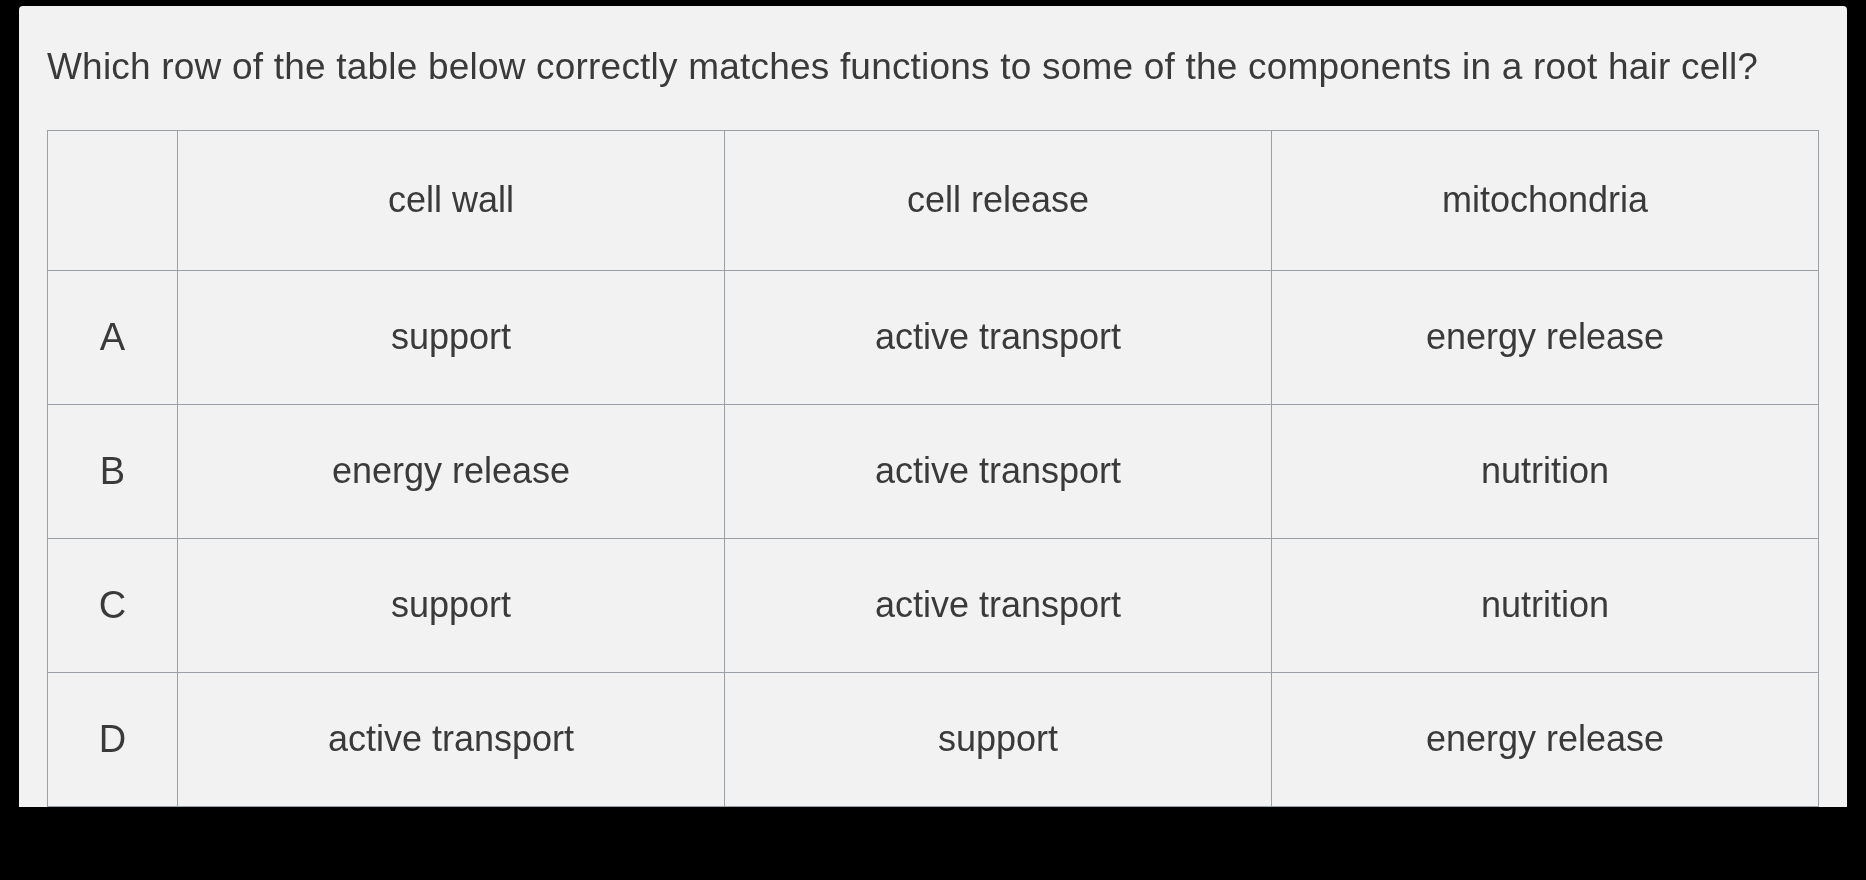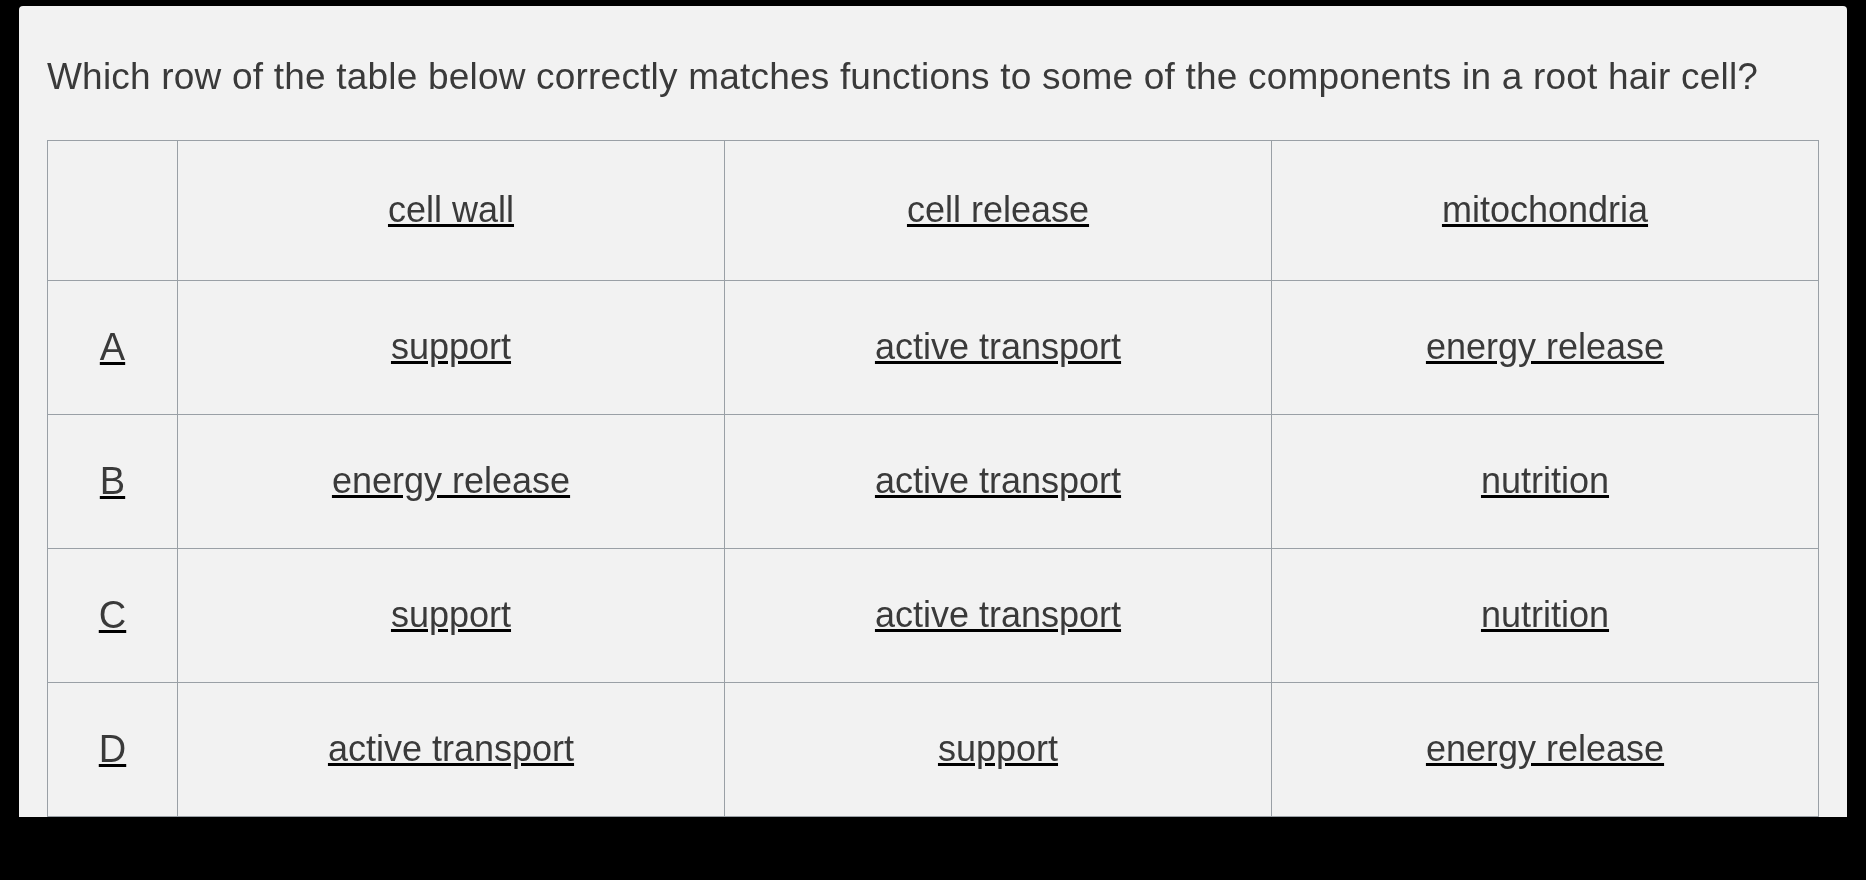--- a/index.html
+++ b/index.html
@@ -13,37 +13,36 @@
       width: 1866px;
       height: 880px;
       display: flex;
       align-items: flex-start;
       justify-content: center;
       padding-top: 6px;
     }
     .card {
       background: #f2f2f2;
       width: 1828px;
-      padding: 44px 28px 0 28px;
+      padding: 34px 28px 0 28px;
       border-radius: 4px 4px 0 0;
       box-shadow: 0 2px 6px rgba(0,0,0,0.2);
     }
     .question {
       font-size: 37px;
       color: #3a3a3a;
       line-height: 1.45;
       letter-spacing: 0.2px;
       font-weight: 400;
       margin-bottom: 36px;
     }
     table {
       width: 100%;
       border-collapse: collapse;
       table-layout: fixed;
-      text-decoration: underline;
     }
     th, td {
       border: 1.5px solid #9aa0a6;
       text-align: center;
       vertical-align: middle;
       font-size: 36px;
       color: #3a3a3a;
       font-weight: 400;
       padding: 0;
     }

